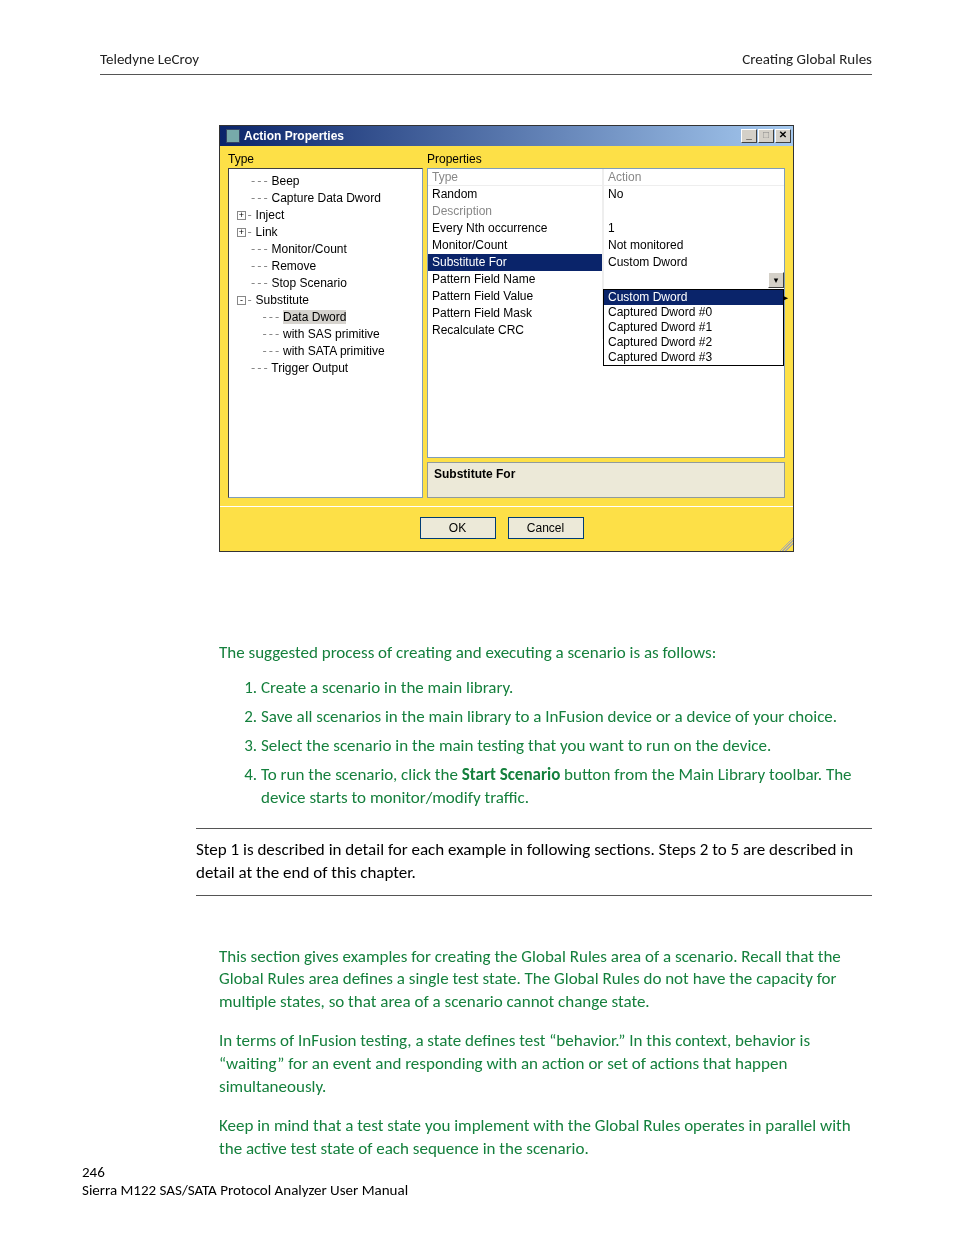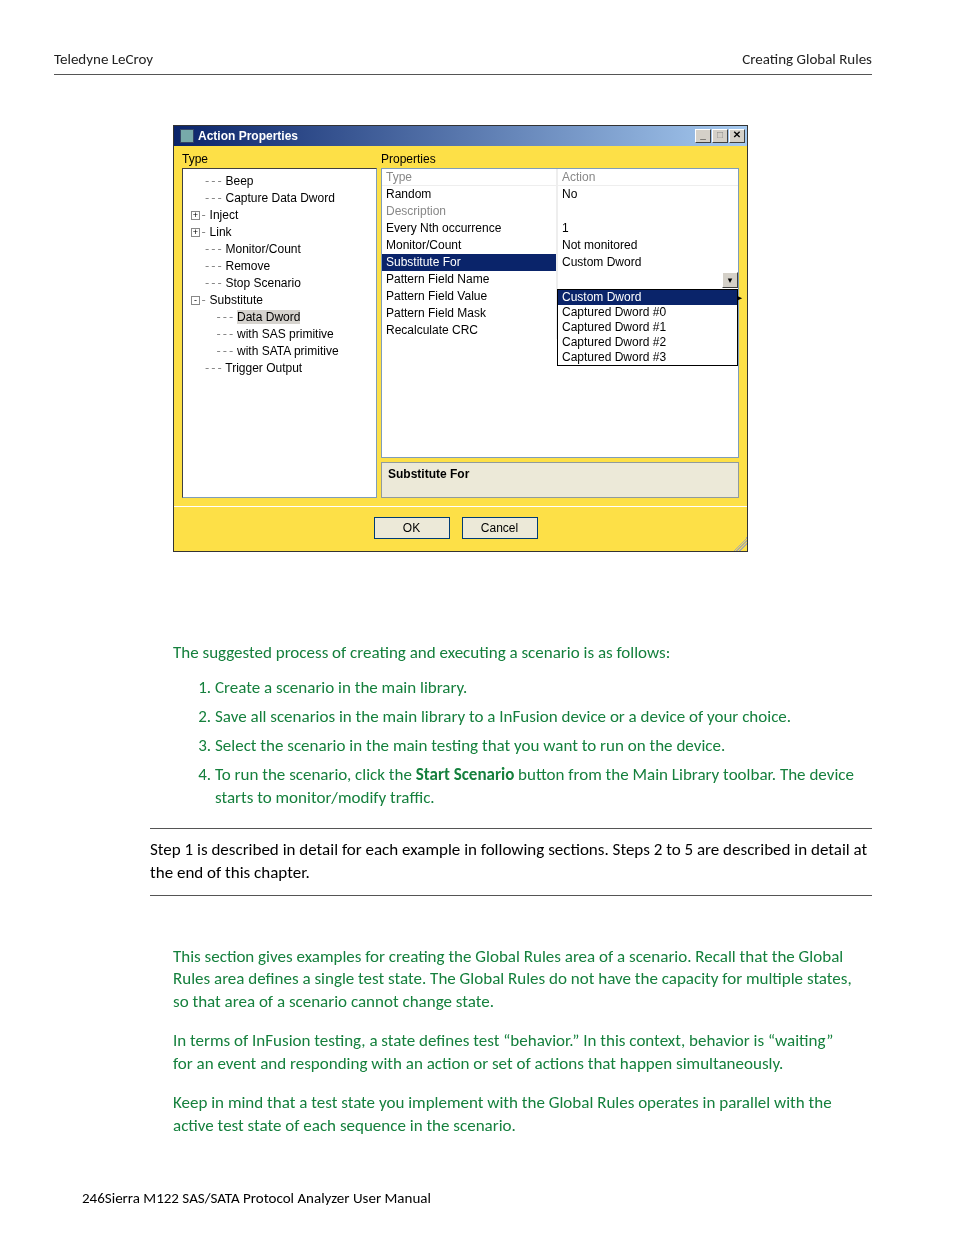--- a/index.html
+++ b/index.html
@@ -5,21 +5,21 @@
   * { box-sizing: border-box; margin: 0; padding: 0; }
   body {
     width: 954px;
     height: 1235px;
     background: #fff;
     font-family: "Segoe UI", Calibri, Arial, sans-serif;
     color: #000;
     position: relative;
   }
   .page {
-    padding: 50px 82px 40px 54px;
+    padding: 50px 82px 40px 100px;
     height: 100%;
     position: relative;
   }
   .hdr {
     display: flex;
     justify-content: space-between;
     font-size: 15px;
     color: #222;
     border-bottom: 1px solid #555;
     padding-bottom: 6px;
@@ -160,23 +160,24 @@
   .body-text ol li { margin-top: 6px; }
   .note-rule {
     border-top: 1.5px solid #555;
     border-bottom: 1.5px solid #555;
     margin: 18px 0 0 96px;
     padding: 10px 0 10px 0;
     font-size:17px;
     line-height:1.35;
   }
   .footer {
-    position:absolute; bottom: 28px; left:82px; right:82px;
-    display:flex; 
+    position:absolute; bottom: 36px; left:82px; right:82px;
+    display:flex; justify-content:space-between;
     font-size:15px;
+    flex-direction:column;
   }
 </style>
 </head>
 <body>
 <div class="page">
 
 <div class="hdr">
   <span>Teledyne LeCroy</span>
   <span>Creating Global Rules</span>
 </div>

